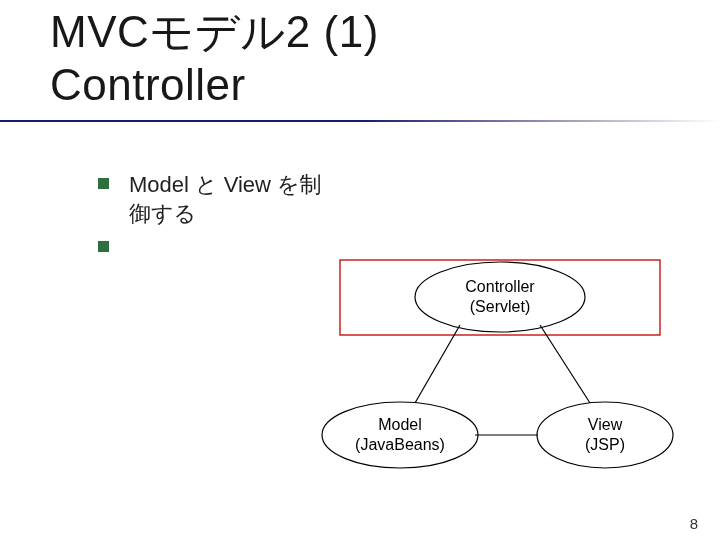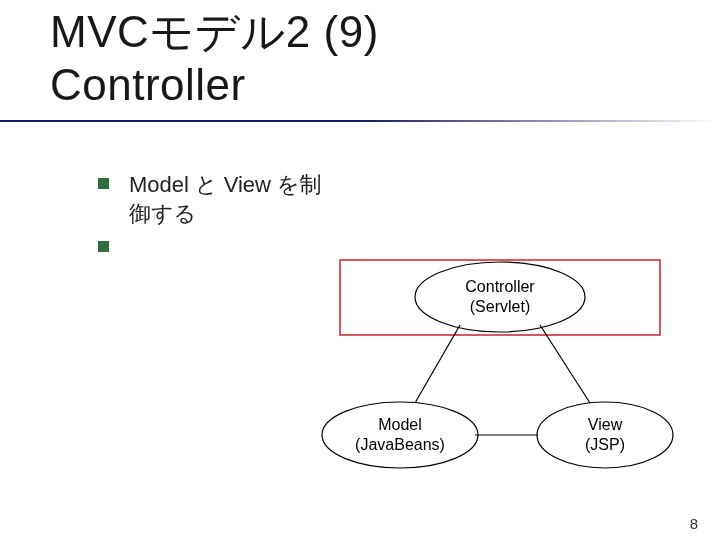--- a/index.html
+++ b/index.html
@@ -74,21 +74,21 @@
       font-size: 15px;
       color: #333;
     }
   </style>
 </head>
 <body>
 
 <div class="slide">
 
   <div class="title">
-    <span>MVCモデル2 (9)</span><br>
+    <span>MVCモデル2 (1)</span><br>
     <span>Controller</span>
   </div>
   <div class="title-underline"></div>
 
   <div class="bullets">
     <div class="bullet-item">
       <div class="bullet-marker"></div>
       <div class="bullet-text">Model と View を制御する</div>
     </div>
     <div class="bullet-item">

